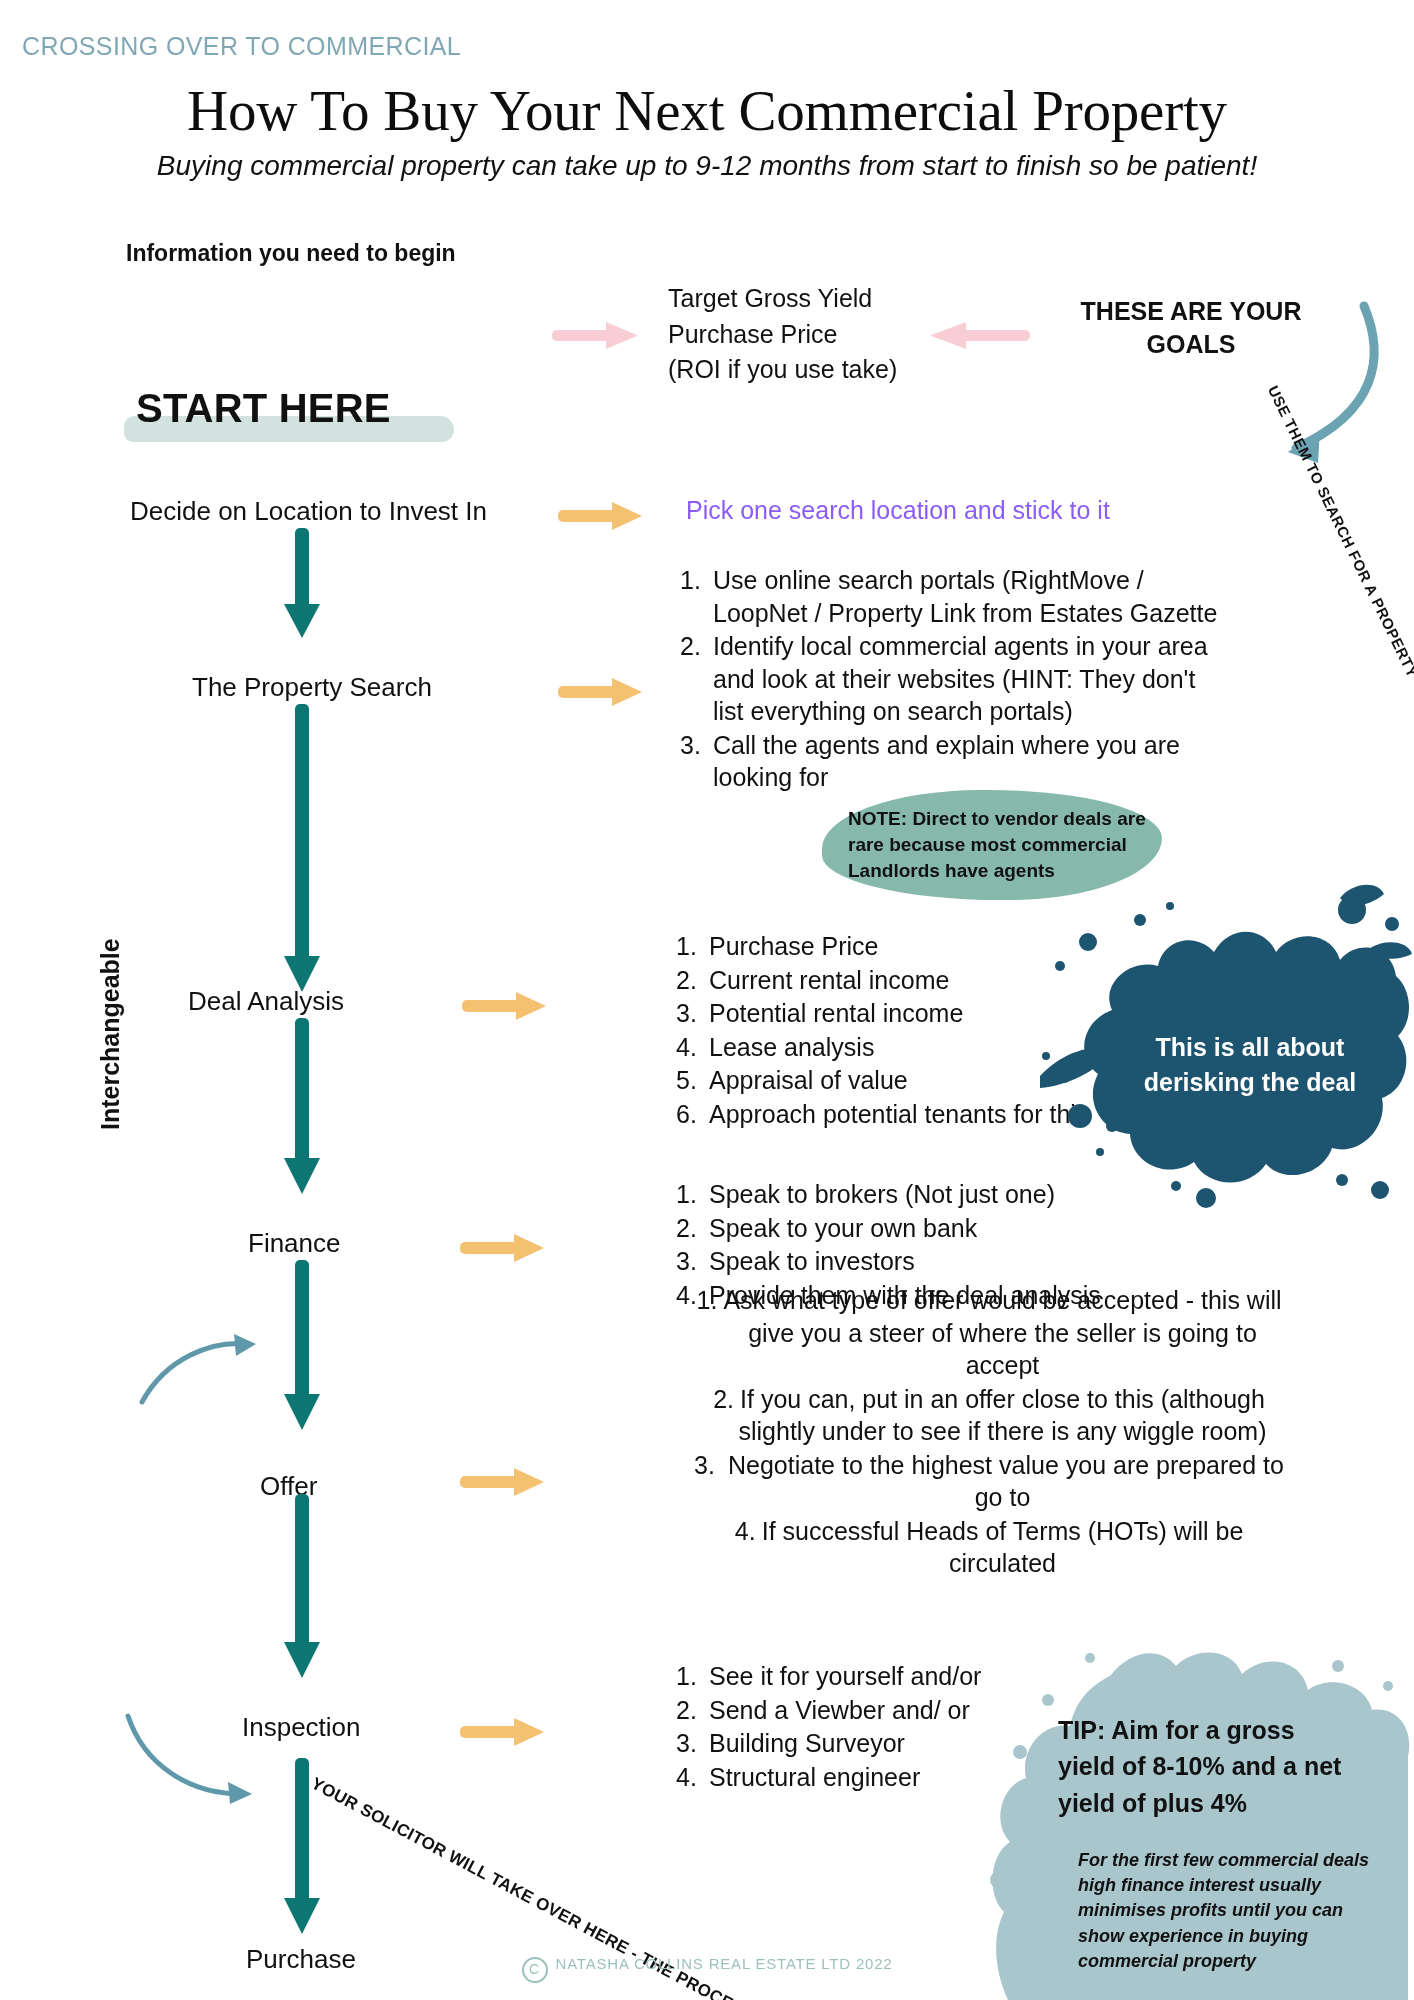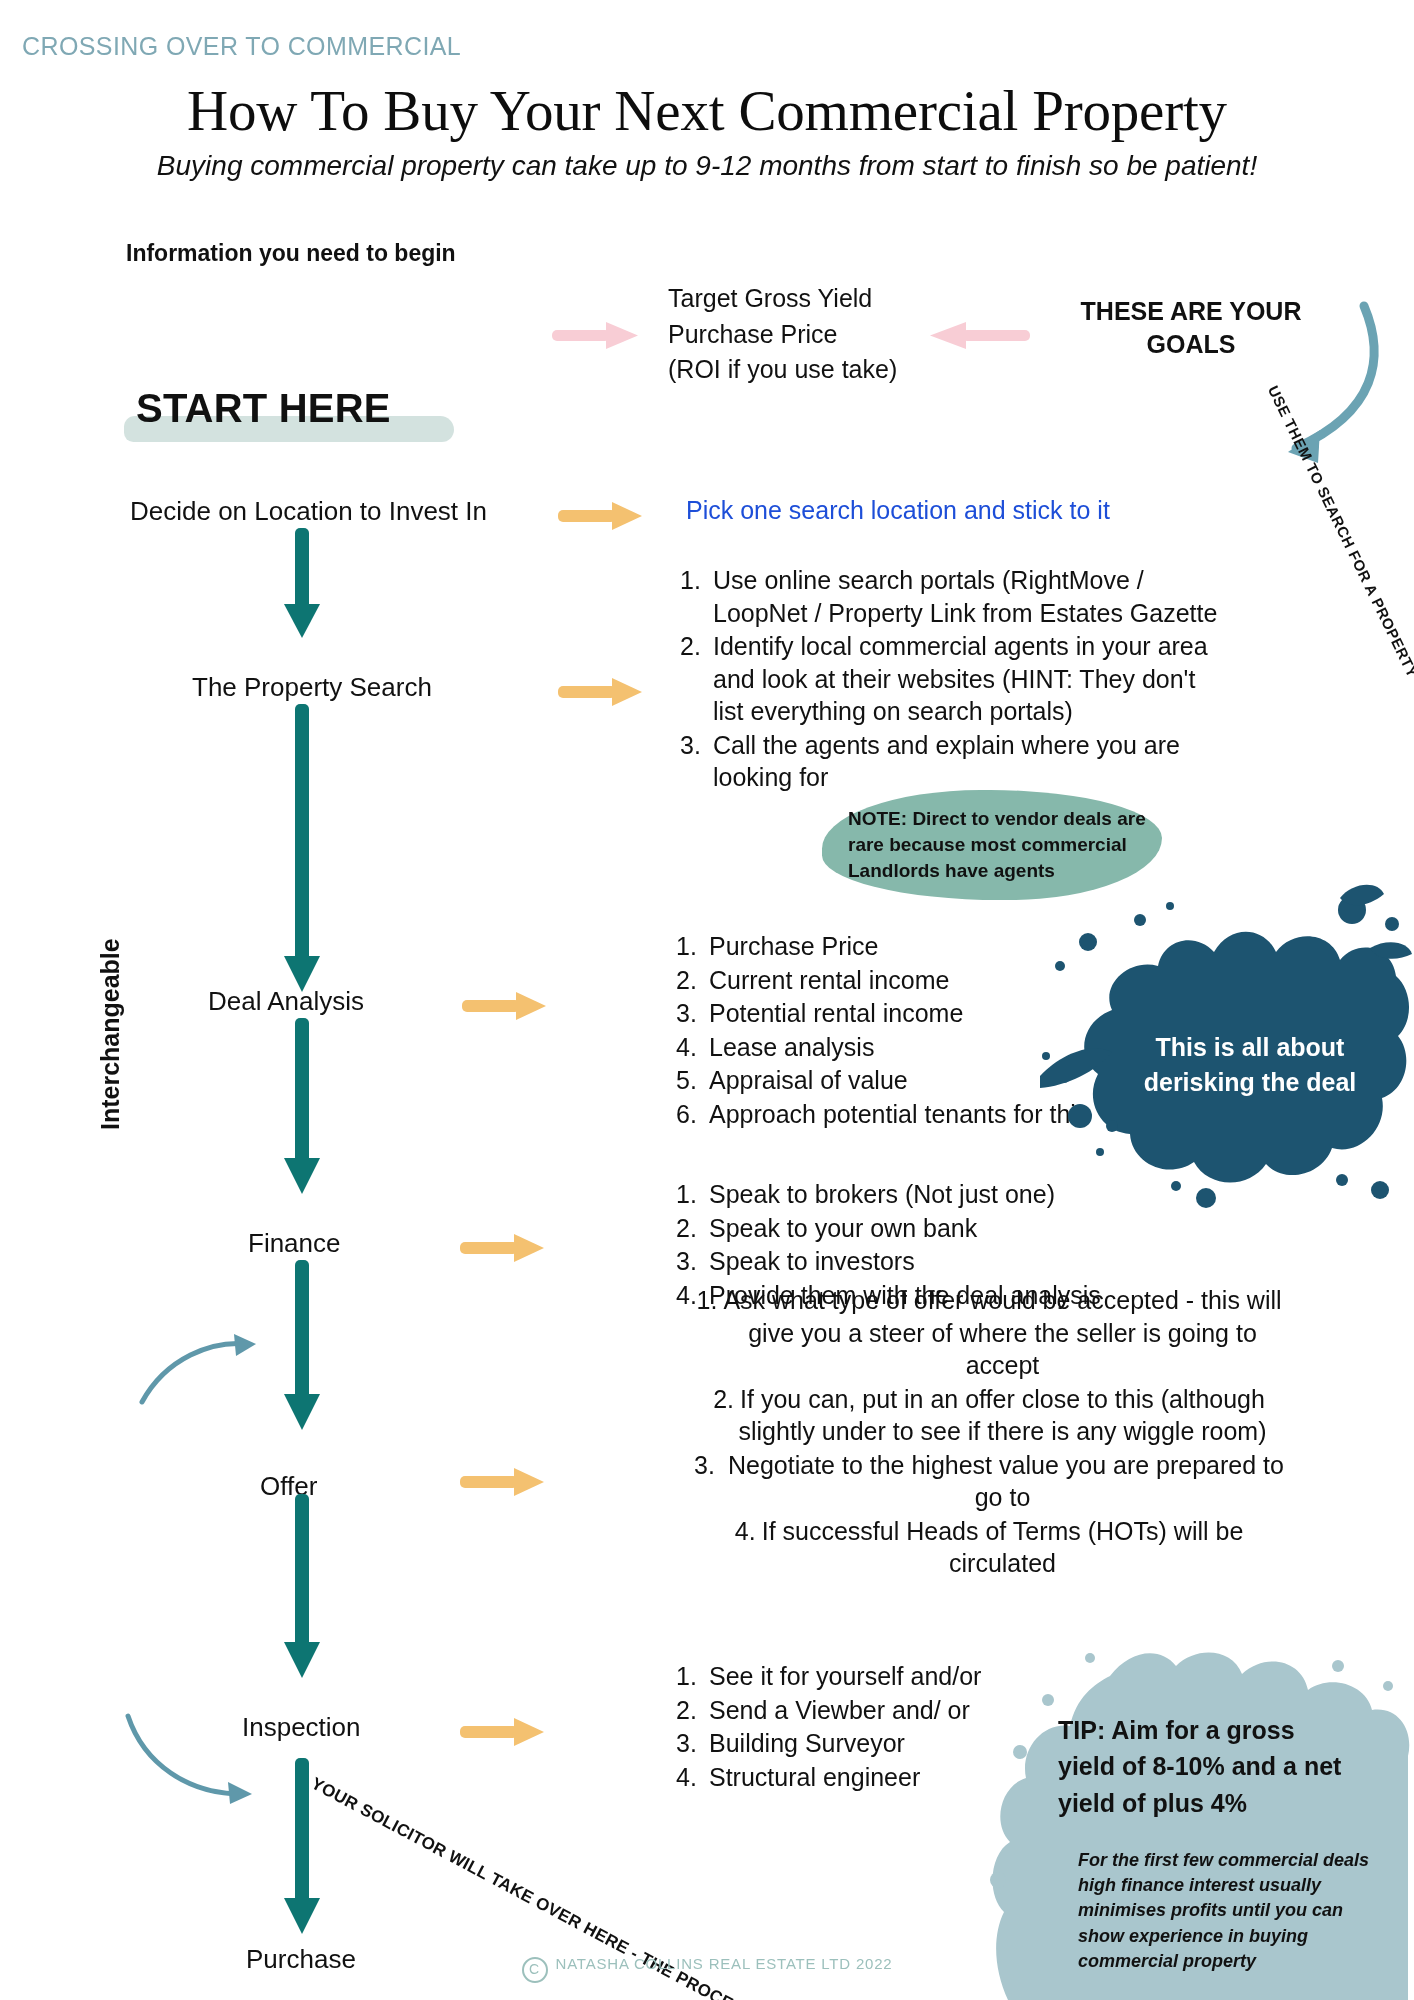--- a/index.html
+++ b/index.html
@@ -34,21 +34,21 @@
   #start-here-brush{
     position:absolute;left:-12px;top:30px;width:330px;height:26px;
     background:#cfe0dc;border-radius:14px 18px 16px 12px;opacity:.92;
   }
   #start-here{position:relative;font-size:40px;font-weight:bold;letter-spacing:.2px;}
   
   .step-label{font-size:26px;color:#111;white-space:nowrap;}
   
   .orange-arrow{width:86px;height:26px;}
   
-  .rt{font-size:25px;line-height:1.28;color:#1d4ed8;}
+  .rt{font-size:25px;line-height:1.28;color:#8b5cf6;}
   ol.numlist{margin:0;padding:0 0 0 0;list-style:none;}
   ol.numlist li{
     font-size:25px;line-height:1.30;margin-bottom:1px;
     padding-left:33px;text-indent:-33px;
   }
   ol.numlist li .n{display:inline-block;width:33px;text-indent:0;}
   
   #note-blob{
     left:822px;top:790px;width:340px;height:110px;
     background:#86b8ab;
@@ -178,21 +178,21 @@
 
 <div class="abs" style="left:282px;top:704px;">
   <svg width="40" height="290" viewBox="0 0 40 290">
       <g fill="#0d7572">
     <rect x="13" y="0" width="14" height="258" rx="5"></rect>
     <path d="M2 252 L20 288 L38 252 Z"></path>
   </g>
     </svg>
 </div>
 
-<div class="abs step-label" style="left:208px;top:986px;">Deal Analysis</div>
+<div class="abs step-label" style="left:188px;top:986px;">Deal Analysis</div>
 <div class="abs orange-arrow" style="left:462px;top:990px;">
   <svg width="86" height="30" viewBox="0 0 86 30">
       <g fill="#f4c170">
     <rect x="0" y="10" width="58" height="12" rx="5"></rect>
     <path d="M54 2 L84 16 L54 30 Z"></path>
   </g>
     </svg>
 </div>
 <ol class="abs numlist" style="left:676px;top:930px;width:420px;">
   <li><span class="n">1.</span><span>Purchase Price</span></li>

